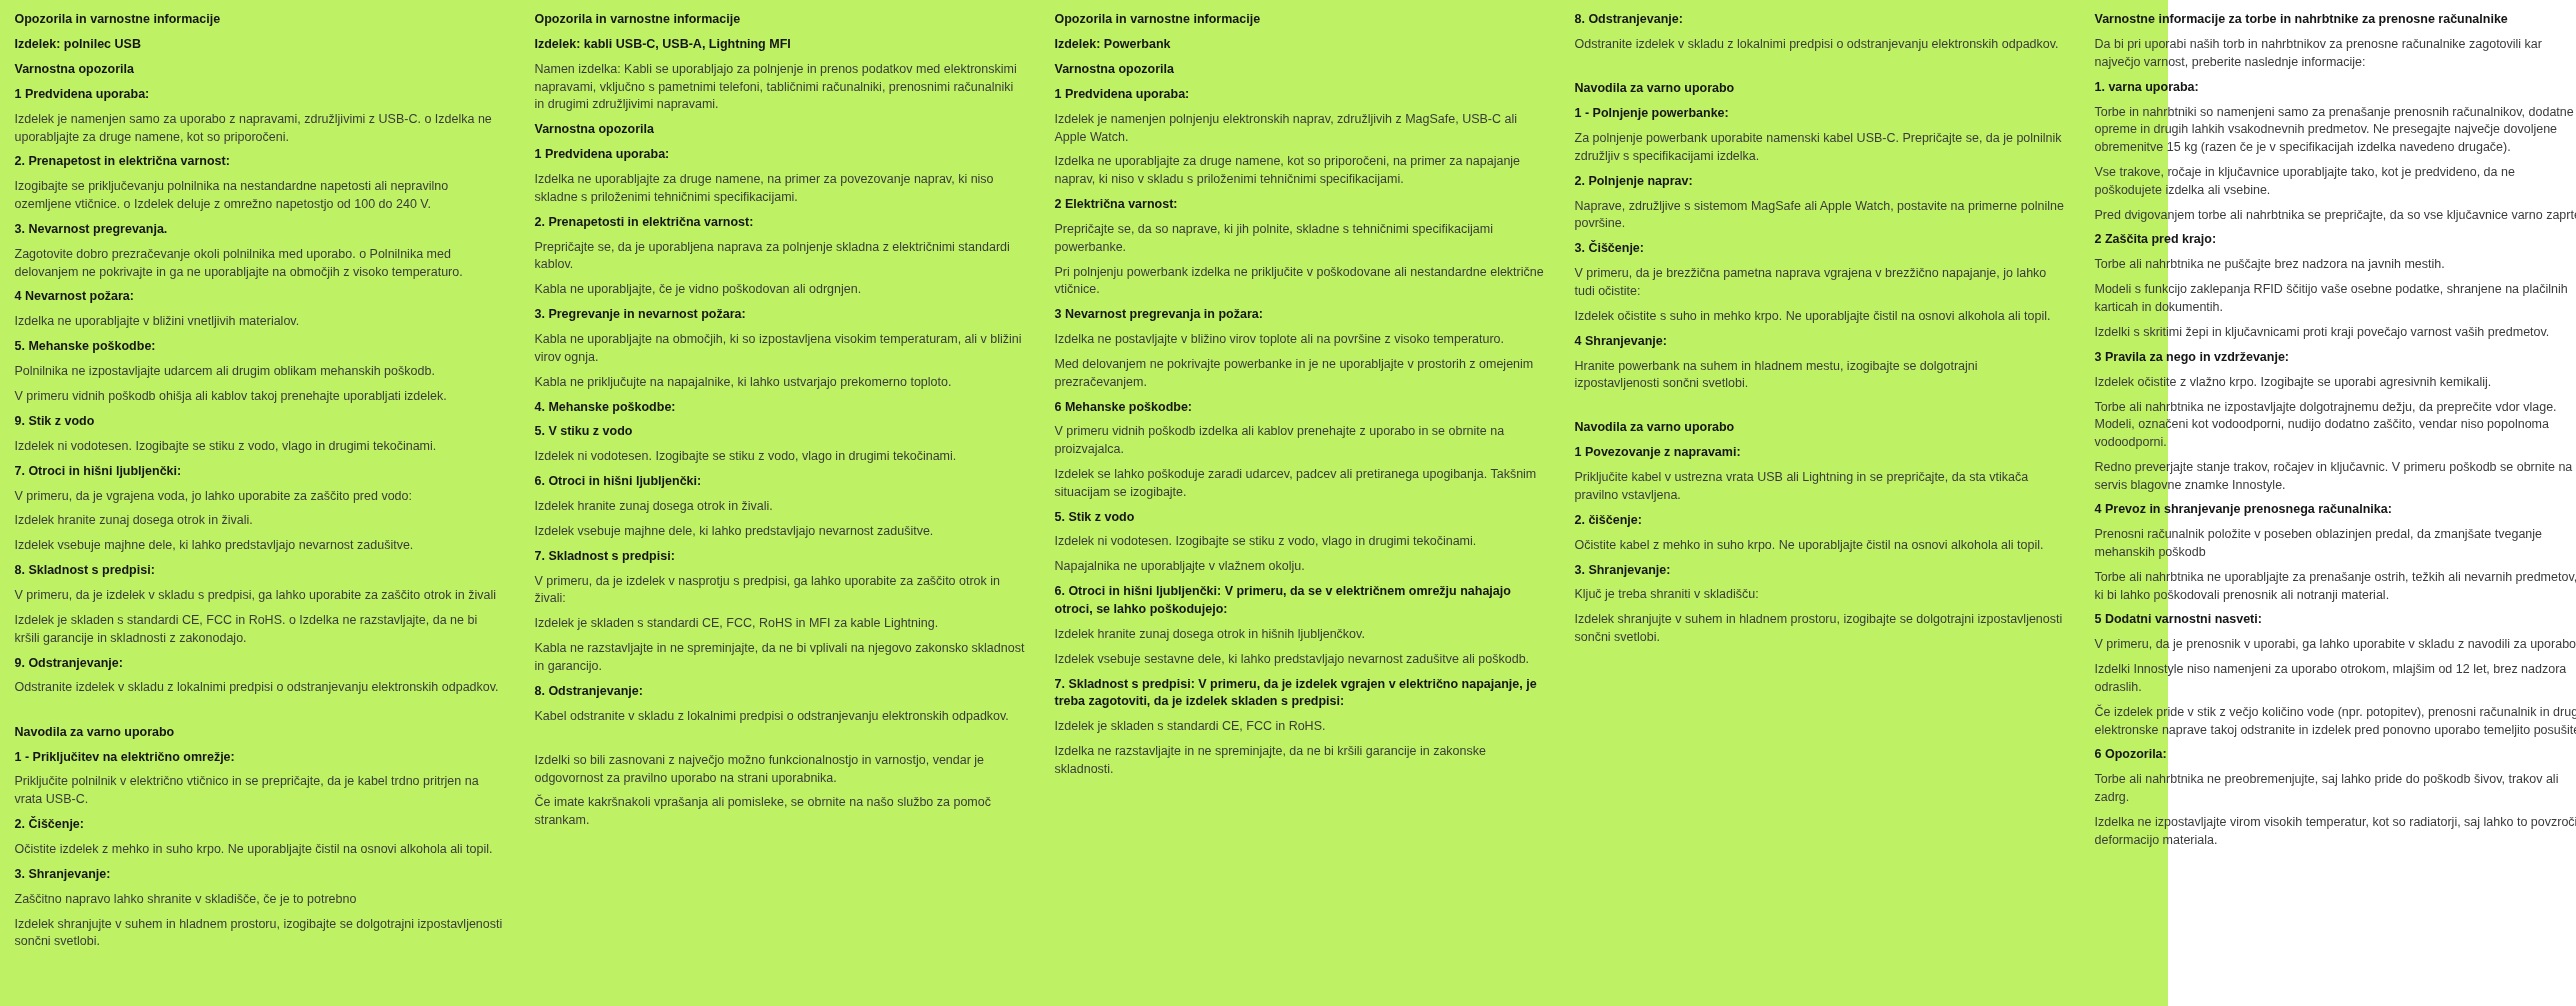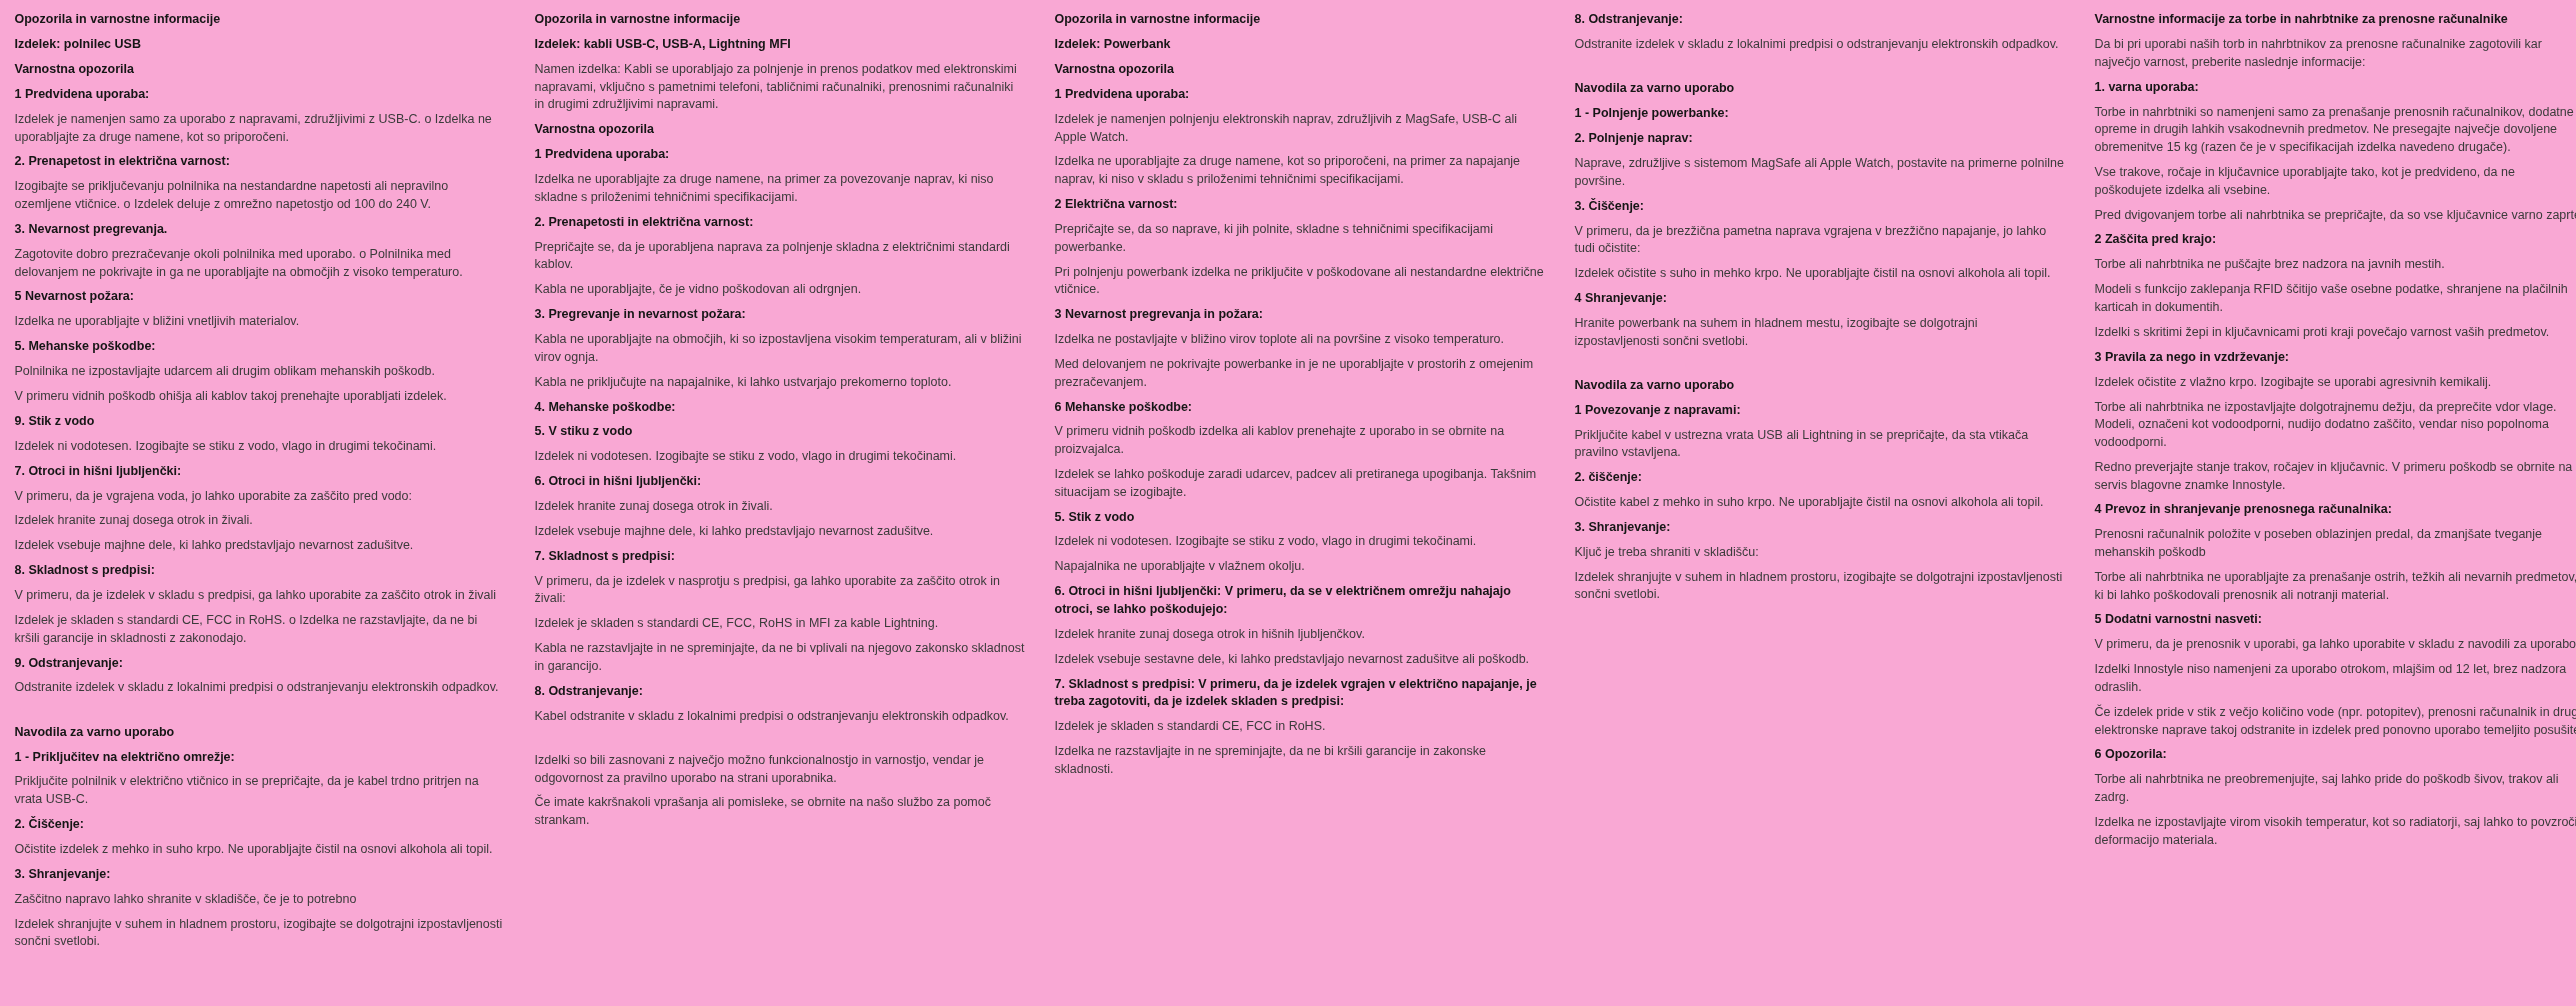--- a/index.html
+++ b/index.html
@@ -8,26 +8,26 @@
     background: #ffffff;
   }
   body {
     width: 2576px;
     height: 1006px;
     overflow: hidden;
     font-family: "Liberation Sans", "DejaVu Sans", sans-serif;
   }
   .page {
     box-sizing: border-box;
-    width: 2576px;
+    width: 2168px;
     height: 1006px;
     padding: 11.3px 16px 0 14.5px;
     display: flex;
     gap: 29px;
-    background: #f9a8d4;
+    background: #bef264;
   }
   .col {
     flex: 0 0 491px;
     width: 491px;
   }
   .h {
     font-size: 12.5px;
     line-height: 17.7px;
     font-weight: 700;
     color: #161616;
@@ -51,21 +51,21 @@
   <section class="col">
       <h2 class="h">Opozorila in varnostne informacije</h2>
       <h2 class="h">Izdelek: polnilec USB</h2>
       <h2 class="h">Varnostna opozorila</h2>
       <h2 class="h">1 Predvidena uporaba:</h2>
       <p class="p">Izdelek je namenjen samo za uporabo z napravami, združljivimi z USB-C. o Izdelka ne uporabljajte za druge namene, kot so priporočeni.</p>
       <h2 class="h">2. Prenapetost in električna varnost:</h2>
       <p class="p">Izogibajte se priključevanju polnilnika na nestandardne napetosti ali nepravilno ozemljene vtičnice. o Izdelek deluje z omrežno napetostjo od 100 do 240 V.</p>
       <h2 class="h">3. Nevarnost pregrevanja.</h2>
       <p class="p">Zagotovite dobro prezračevanje okoli polnilnika med uporabo. o Polnilnika med delovanjem ne pokrivajte in ga ne uporabljajte na območjih z visoko temperaturo.</p>
-      <h2 class="h">5 Nevarnost požara:</h2>
+      <h2 class="h">4 Nevarnost požara:</h2>
       <p class="p">Izdelka ne uporabljajte v bližini vnetljivih materialov.</p>
       <h2 class="h">5. Mehanske poškodbe:</h2>
       <p class="p">Polnilnika ne izpostavljajte udarcem ali drugim oblikam mehanskih poškodb.</p>
       <p class="p">V primeru vidnih poškodb ohišja ali kablov takoj prenehajte uporabljati izdelek.</p>
       <h2 class="h">9. Stik z vodo</h2>
       <p class="p">Izdelek ni vodotesen. Izogibajte se stiku z vodo, vlago in drugimi tekočinami.</p>
       <h2 class="h">7. Otroci in hišni ljubljenčki:</h2>
       <p class="p">V primeru, da je vgrajena voda, jo lahko uporabite za zaščito pred vodo:</p>
       <p class="p">Izdelek hranite zunaj dosega otrok in živali.</p>
       <p class="p">Izdelek vsebuje majhne dele, ki lahko predstavljajo nevarnost zadušitve.</p>
@@ -138,20 +138,21 @@
       <h2 class="h">7. Skladnost s predpisi: V primeru, da je izdelek vgrajen v električno napajanje, je treba zagotoviti, da je izdelek skladen s predpisi:</h2>
       <p class="p">Izdelek je skladen s standardi CE, FCC in RoHS.</p>
       <p class="p">Izdelka ne razstavljajte in ne spreminjajte, da ne bi kršili garancije in zakonske skladnosti.</p>
     </section>
   <section class="col">
       <h2 class="h">8. Odstranjevanje:</h2>
       <p class="p">Odstranite izdelek v skladu z lokalnimi predpisi o odstranjevanju elektronskih odpadkov.</p>
       <div class="gap"></div>
       <h2 class="h">Navodila za varno uporabo</h2>
       <h2 class="h">1 - Polnjenje powerbanke:</h2>
+      <p class="p">Za polnjenje powerbank uporabite namenski kabel USB-C. Prepričajte se, da je polnilnik združljiv s specifikacijami izdelka.</p>
       <h2 class="h">2. Polnjenje naprav:</h2>
       <p class="p">Naprave, združljive s sistemom MagSafe ali Apple Watch, postavite na primerne polnilne površine.</p>
       <h2 class="h">3. Čiščenje:</h2>
       <p class="p">V primeru, da je brezžična pametna naprava vgrajena v brezžično napajanje, jo lahko tudi očistite:</p>
       <p class="p">Izdelek očistite s suho in mehko krpo. Ne uporabljajte čistil na osnovi alkohola ali topil.</p>
       <h2 class="h">4 Shranjevanje:</h2>
       <p class="p">Hranite powerbank na suhem in hladnem mestu, izogibajte se dolgotrajni izpostavljenosti sončni svetlobi.</p>
       <div class="gap"></div>
       <h2 class="h">Navodila za varno uporabo</h2>
       <h2 class="h">1 Povezovanje z napravami:</h2>

